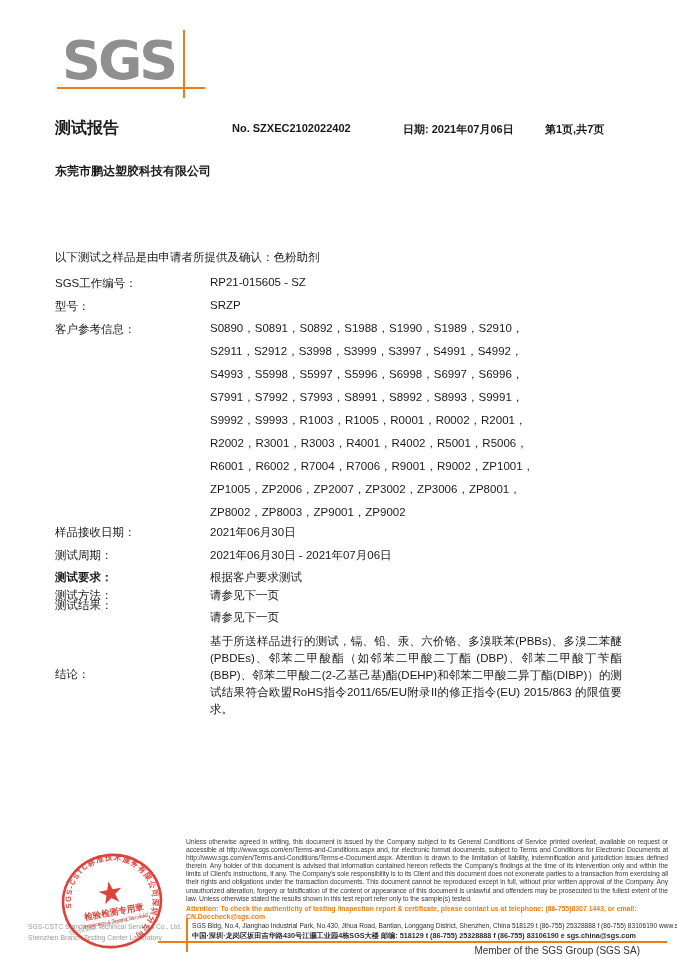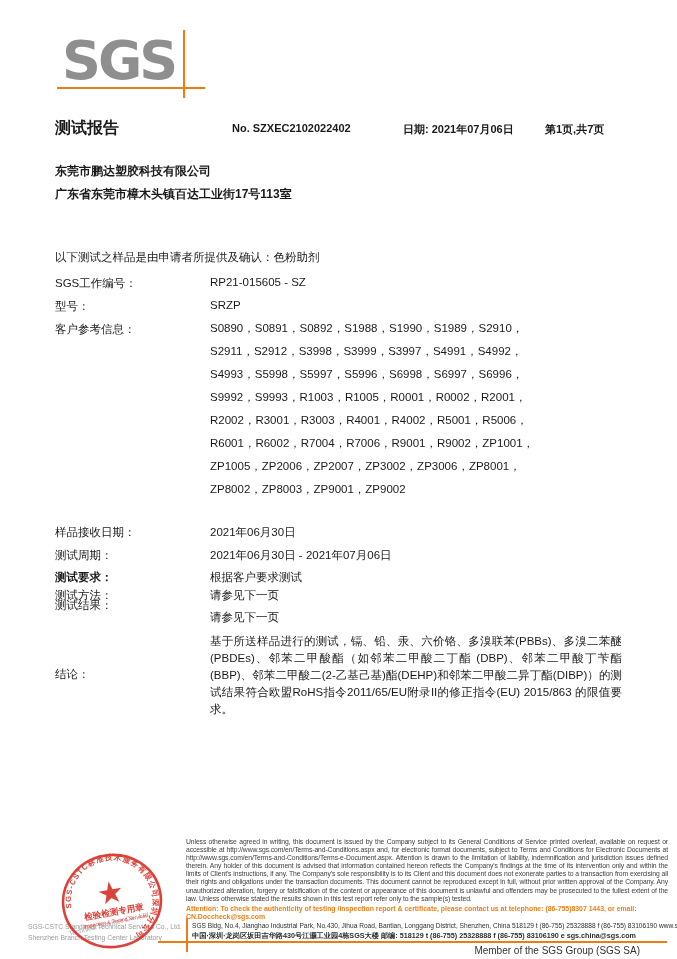--- a/index.html
+++ b/index.html
@@ -59,35 +59,35 @@
   <div class="abs logo-text" style="left:62px;top:34px;">SGS</div>
   <div class="abs hline-top" style="left:57px;top:87px;width:148px;"></div>
   <div class="abs vline-top" style="left:183px;top:30px;height:68px;"></div>
 
   <div class="abs report-title" style="left:55px;top:118px;">测试报告</div>
   <div class="abs hdr" style="left:232px;top:122px;">No. SZXEC2102022402</div>
   <div class="abs hdr" style="left:403px;top:122px;">日期: 2021年07月06日</div>
   <div class="abs hdr" style="left:545px;top:122px;">第1页,共7页</div>
 
   <div class="abs company" style="left:55px;top:163px;">东莞市鹏达塑胶科技有限公司</div>
-  <div class="abs company" style="left:55px;top:186px;">广东省东莞市樟木头镇百达工业街17号113室</div>
 
   <div class="abs intro" style="left:55px;top:250px;">以下测试之样品是由申请者所提供及确认：色粉助剂</div>
 
   <div class="abs row-label" style="left:55px;top:276px;">SGS工作编号：</div>
   <div class="abs row-value" style="left:210px;top:276px;">RP21-015605 - SZ</div>
 
   <div class="abs row-label" style="left:55px;top:299px;">型号：</div>
   <div class="abs row-value" style="left:210px;top:299px;">SRZP</div>
 
   <div class="abs row-label" style="left:55px;top:322px;">客户参考信息：</div>
   <div class="abs" style="left:210px;top:317px;">
     <div class="ref-line">S0890，S0891，S0892，S1988，S1990，S1989，S2910，</div>
     <div class="ref-line">S2911，S2912，S3998，S3999，S3997，S4991，S4992，</div>
     <div class="ref-line">S4993，S5998，S5997，S5996，S6998，S6997，S6996，</div>
+    <div class="ref-line">S7991，S7992，S7993，S8991，S8992，S8993，S9991，</div>
     <div class="ref-line">S9992，S9993，R1003，R1005，R0001，R0002，R2001，</div>
     <div class="ref-line">R2002，R3001，R3003，R4001，R4002，R5001，R5006，</div>
     <div class="ref-line">R6001，R6002，R7004，R7006，R9001，R9002，ZP1001，</div>
     <div class="ref-line">ZP1005，ZP2006，ZP2007，ZP3002，ZP3006，ZP8001，</div>
     <div class="ref-line">ZP8002，ZP8003，ZP9001，ZP9002</div>
   </div>
 
   <div class="abs row-label" style="left:55px;top:525px;">样品接收日期：</div>
   <div class="abs row-value" style="left:210px;top:525px;text-align:center;">2021年06月30日</div>
 

